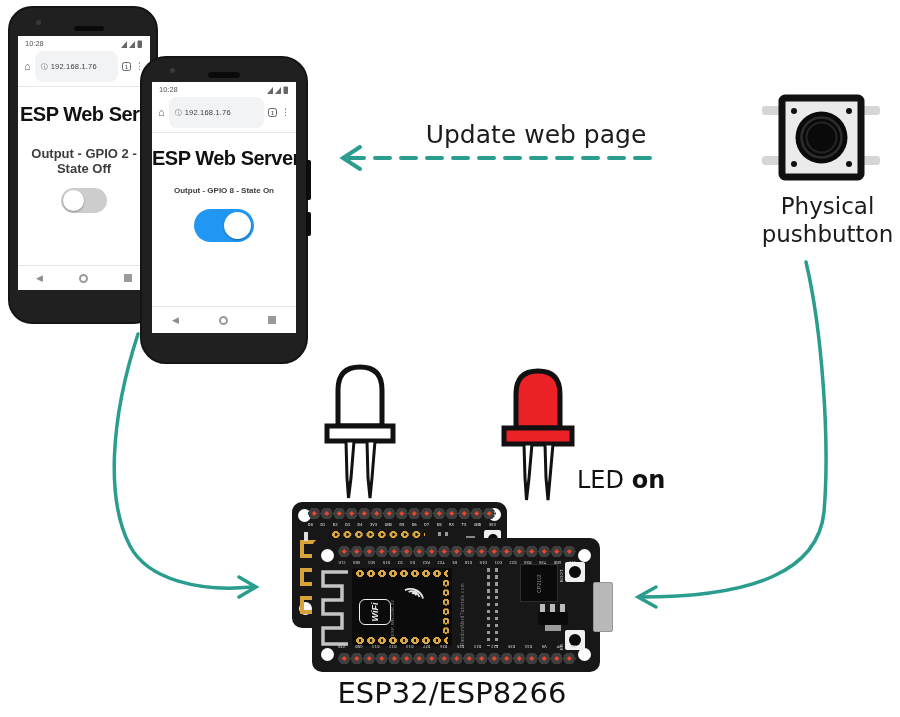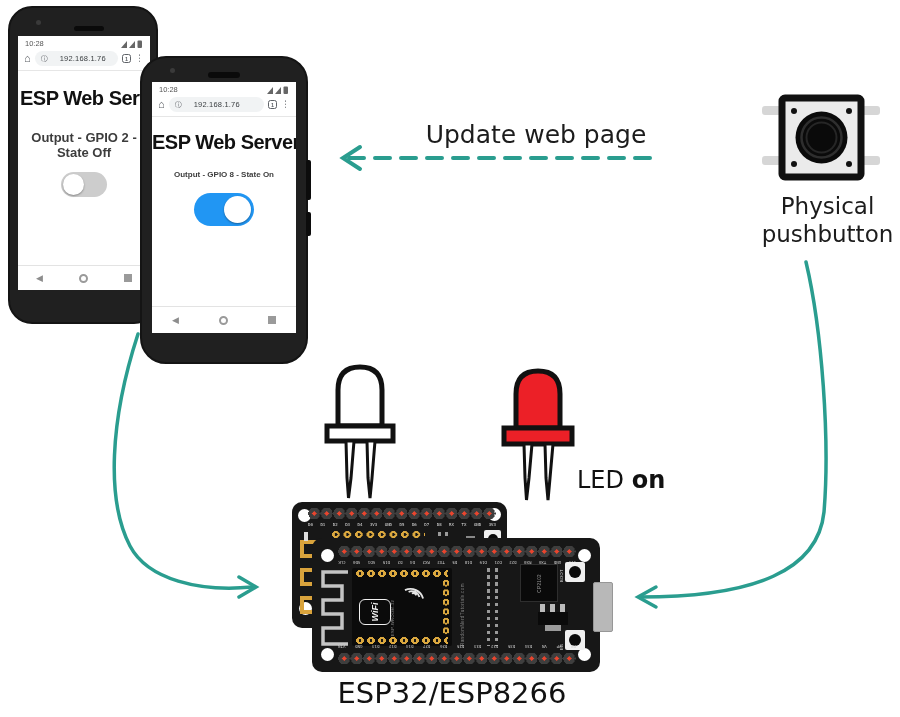--- a/index.html
+++ b/index.html
@@ -10,21 +10,21 @@
   
   .phone-body{position:absolute;background:#202020;border:2px solid #141414;box-sizing:border-box;}
   .cam{position:absolute;border-radius:50%;background:#3a3a3a;}
   .speaker{position:absolute;background:#0a0a0a;border-radius:3px;}
   .side-btn{position:absolute;width:5px;background:#0c0c0c;border-radius:2px;}
   .screen{position:absolute;background:#fff;overflow:hidden;}
   .statusbar{display:flex;justify-content:space-between;align-items:center;padding:3px 7px 0 7px;}
   .time{font-size:7.5px;color:#555;}
   .urlbar{display:flex;align-items:center;gap:4px;padding:3px 6px 4px 6px;border-bottom:1px solid #e6e6e6;}
   .home-ic{font-size:11px;color:#5f6368;line-height:1;}
-  .pill{flex:1;height:15px;border-radius:8px;background:#f1f3f4;display:flex;align-items:center;gap:12px;padding:0 6px;}
+  .pill{flex:1;height:31px;border-radius:8px;background:#f1f3f4;display:flex;align-items:center;gap:3px;padding:0 6px;}
   .info-ic{font-size:7px;color:#5f6368;line-height:1;}
   .url{font-size:7.5px;color:#3c4043;letter-spacing:.2px;}
   .tabbox{width:9px;height:9px;border:1.2px solid #5f6368;border-radius:2.5px;font-size:5.5px;font-weight:bold;
           color:#5f6368;display:flex;align-items:center;justify-content:center;box-sizing:border-box;}
   .menu-ic{font-size:9px;color:#5f6368;line-height:1;}
   .page-title{font-weight:bold;color:#111;font-size:20px;letter-spacing:-.5px;white-space:nowrap;text-align:center;}
   .out-label{font-weight:bold;color:#3d3d3d;text-align:center;}
   .toggle{position:relative;border-radius:999px;}
   .knob{position:absolute;background:#fff;border-radius:50%;box-shadow:0 1px 2px rgba(0,0,0,.35);}
   .navbar{position:absolute;left:0;right:0;bottom:0;display:flex;align-items:center;justify-content:space-around;

